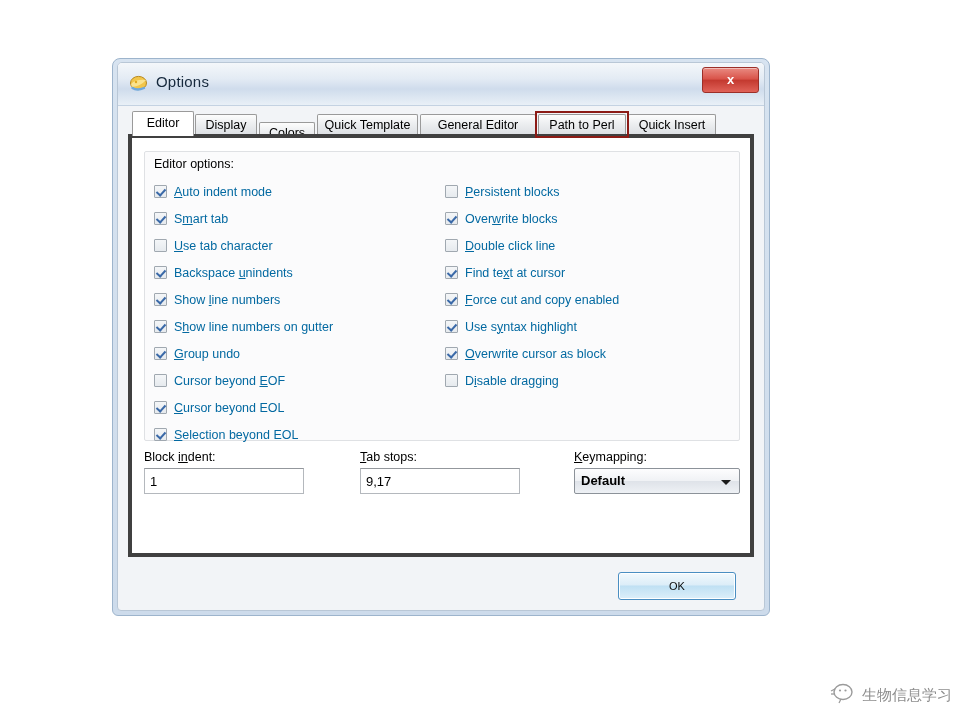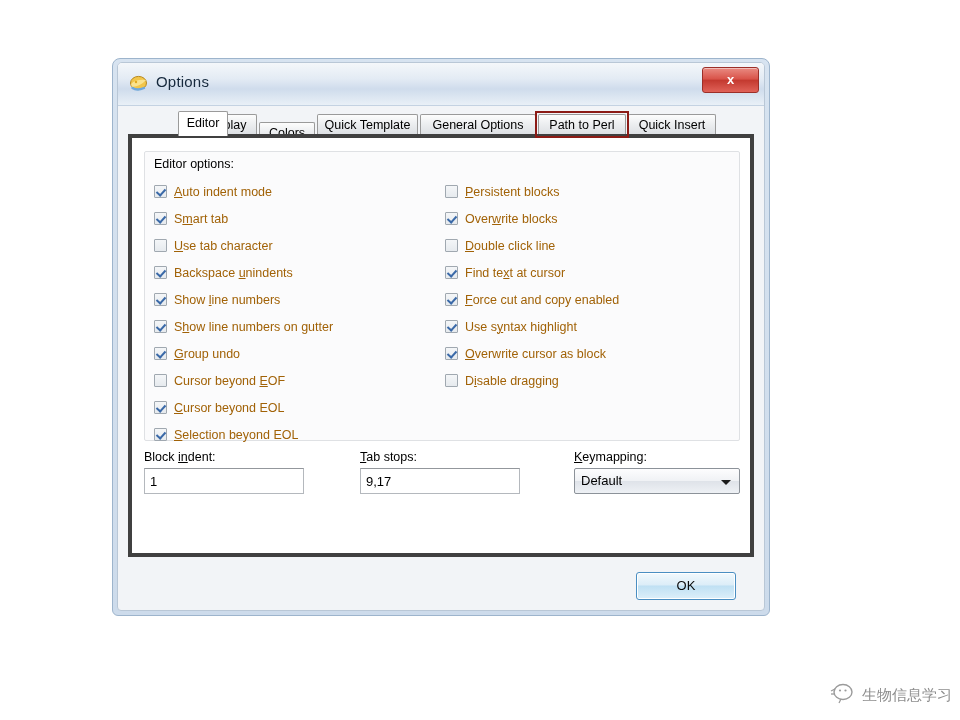--- a/index.html
+++ b/index.html
@@ -188,21 +188,21 @@
     left: 3px;
     top: 1px;
     width: 4px;
     height: 7px;
     border: solid #3a69a8;
     border-width: 0 2px 2px 0;
     transform: rotate(42deg);
   }
   .cb-label {
     font-size: 12.5px;
-    color: #a16207;
+    color: #0369a1;
     white-space: nowrap;
   }
   .cb-label u { text-decoration: underline; }
 
   
   #field-row {
     position: absolute;
     left: 12px;
     top: 312px;
     width: 596px;
@@ -236,20 +236,21 @@
   }
   .combo {
     position: relative;
     width: 100%;
     height: 26px;
     box-sizing: border-box;
     border: 1px solid #8c9299;
     border-radius: 2px;
     background: linear-gradient(to bottom, #fdfdfe 0%, #f0f2f5 48%, #dfe3e9 52%, #eef1f5 100%);
     cursor: pointer;
+    font-weight: bold;
   }
   .combo-value {
     position: absolute;
     left: 6px;
     top: 4px;
     font-size: 13px;
     color: #000000;
   }
   .combo-arrow {
     position: absolute;
@@ -266,28 +267,28 @@
     position: absolute;
     left: 10px;
     top: 499px;
     right: 10px;
     height: 46px;
   }
   #ok-button {
     position: absolute;
     right: 18px;
     top: 10px;
-    width: 100px;
+    width: 118px;
     height: 28px;
     box-sizing: border-box;
     border: 1px solid #4a8ec2;
     border-radius: 3px;
     background: linear-gradient(to bottom, #f2f9fd 0%, #dcedf8 46%, #bfe0f3 50%, #ddeffa 100%);
     box-shadow: 0 0 0 1px #ffffff inset;
-    font-size: 13px;
+    font-size: 11px;
     font-family: "Liberation Sans", sans-serif;
     color: #0a0a0a;
     cursor: pointer;
     text-align: center;
     line-height: 26px;
   }
 
   
   #watermark {
     position: absolute;
@@ -317,25 +318,25 @@
           <path d="M2 10 Q7 5 17 6 Q12 12 3 13 Z" fill="#fbe79a" opacity="0.85"></path>
           <path d="M3.5 14 Q8 17 15 14" stroke="#6fa8dc" stroke-width="2.4" fill="none" stroke-linecap="round"></path>
           <circle cx="7" cy="8" r="1.2" fill="#e0a820"></circle>
         </svg>
       </span>
       <span id="title-text">Options</span>
       <div id="close-button">x</div>
     </div>
 
     <div id="tab-strip">
-        <div class="tab active" style="left: 4px; width: 50px; margin-left: 46px;">Editor</div>
+        <div class="tab active" style="left: 4px; width: 62px;">Editor</div>
         <div class="tab" style="left: 67px; width: 62px;">Display</div>
         <div class="tab" style="left: 131px; width: 56px; margin-top: 8px;">Colors</div>
         <div class="tab" style="left: 189px; width: 101px;">Quick Template</div>
-        <div class="tab" style="left: 292px; width: 116px;">General Options</div>
+        <div class="tab" style="left: 292px; width: 116px;">General Editor</div>
         <div class="tab" style="left: 410px; width: 88px;">Path to Perl</div>
         <div id="tab-highlight-box" style="left: 407px; top: 0px; width: 94px; height: 27px; border-color: rgb(140, 27, 22);"></div>
         <div class="tab" style="left: 500px; width: 88px;">Quick Insert</div>
       </div>
 
     <div id="tab-page">
 
       <div id="editor-options-group">
         <span id="editor-options-label">Editor options:</span>
         <div class="checkbox-col" id="col-left">

